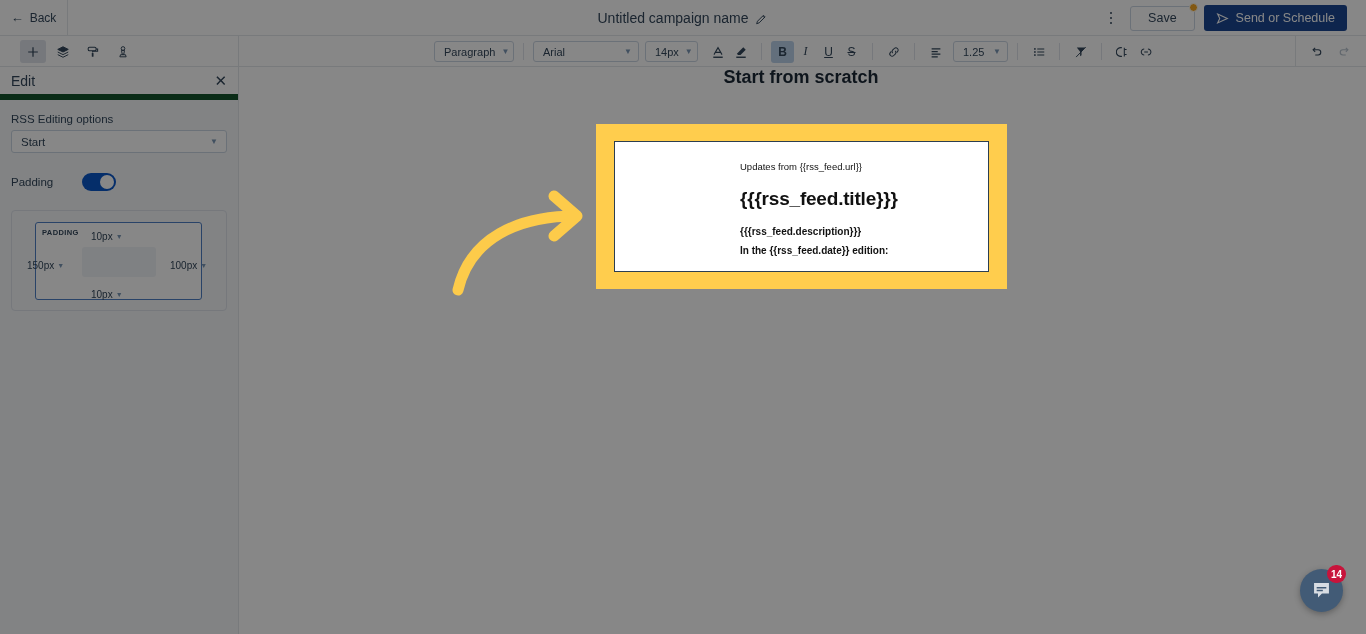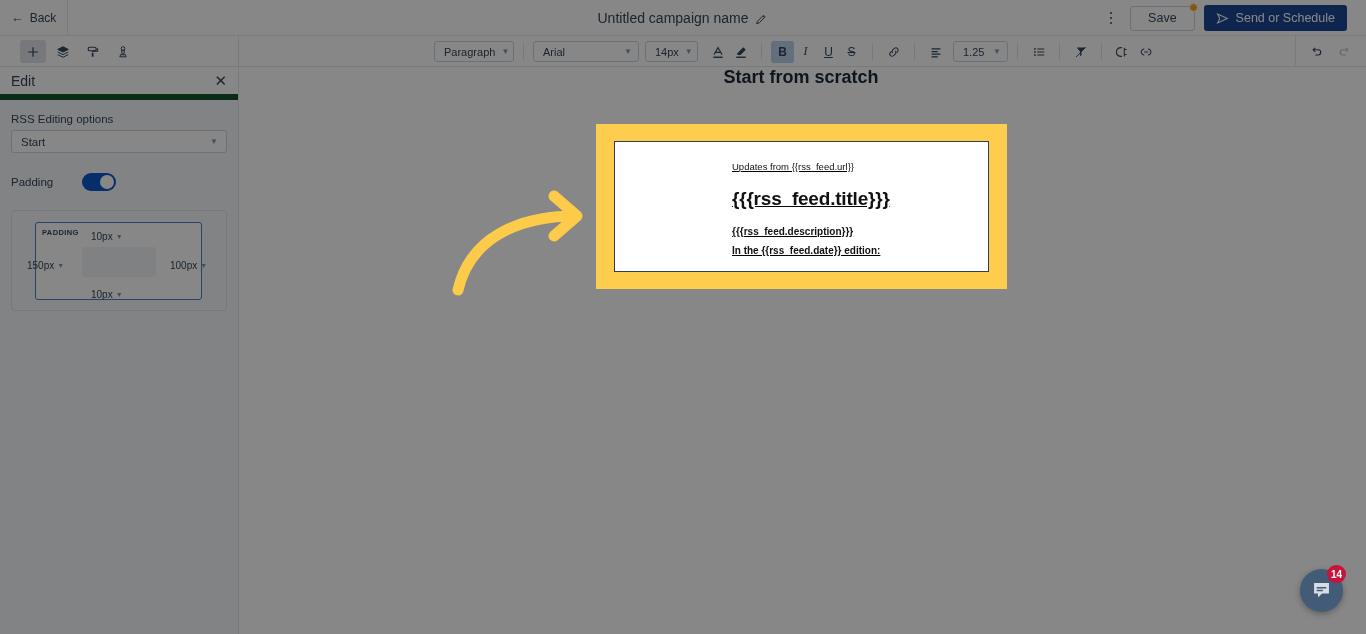--- a/index.html
+++ b/index.html
@@ -175,22 +175,21 @@
     position: absolute; left: 596px; top: 124px; width: 411px; height: 165px;
     background: #ffcd4d;
   }
   .hl-white {
     position: absolute; left: 18px; top: 17px; width: 375px; height: 131px;
     background: #ffffff;
   }
   .rss-block {
     position: absolute; left: 0px; top: 0px; width: 375px; height: 131px;
     border: 1px solid #2c3e50; background: #fff;
-    padding: 10px 0 0 0;
-    text-decoration: underline;
+    padding: 10px 0 0 8px;
   }
   .rss-inner { padding-left: 117px; padding-top: 9px; }
   .rss-url { font-size: 9.5px; color: #111; font-family: "Liberation Sans", sans-serif; }
   .rss-title {
     font-size: 19px; font-weight: bold; color: #111; margin-top: 16px;
     font-family: "Liberation Sans", sans-serif; letter-spacing: -0.2px;
   }
   .rss-desc { font-size: 10px; font-weight: bold; color: #111; margin-top: 16px; }
   .rss-date { font-size: 10px; font-weight: bold; color: #111; margin-top: 8px; }
 

